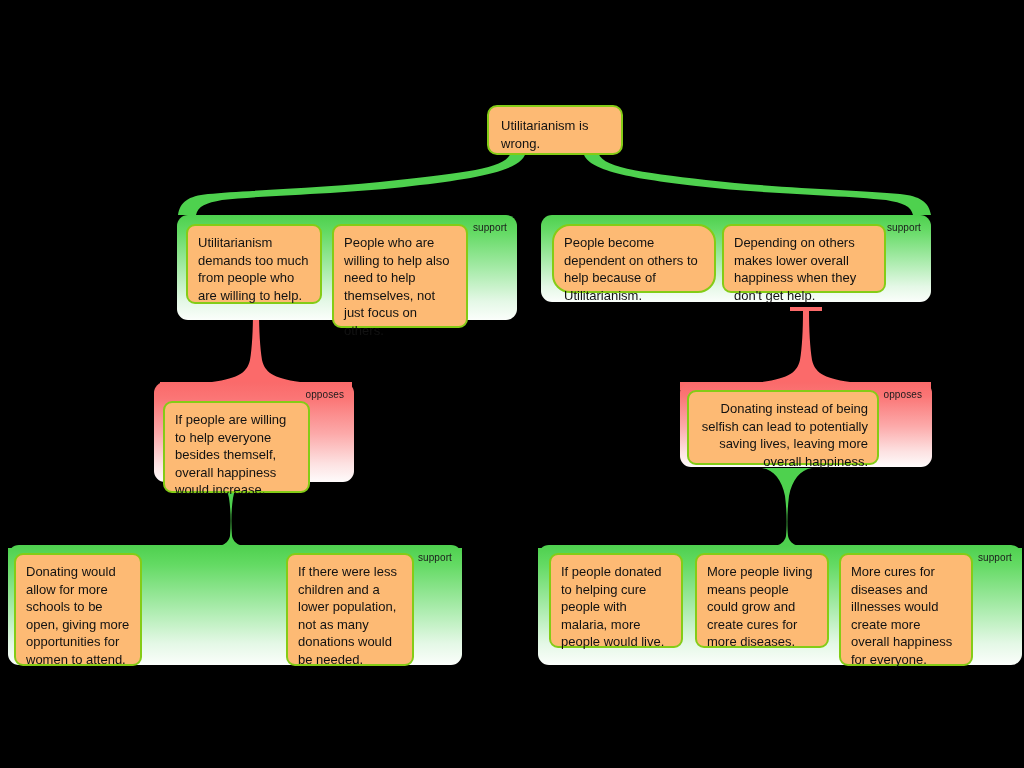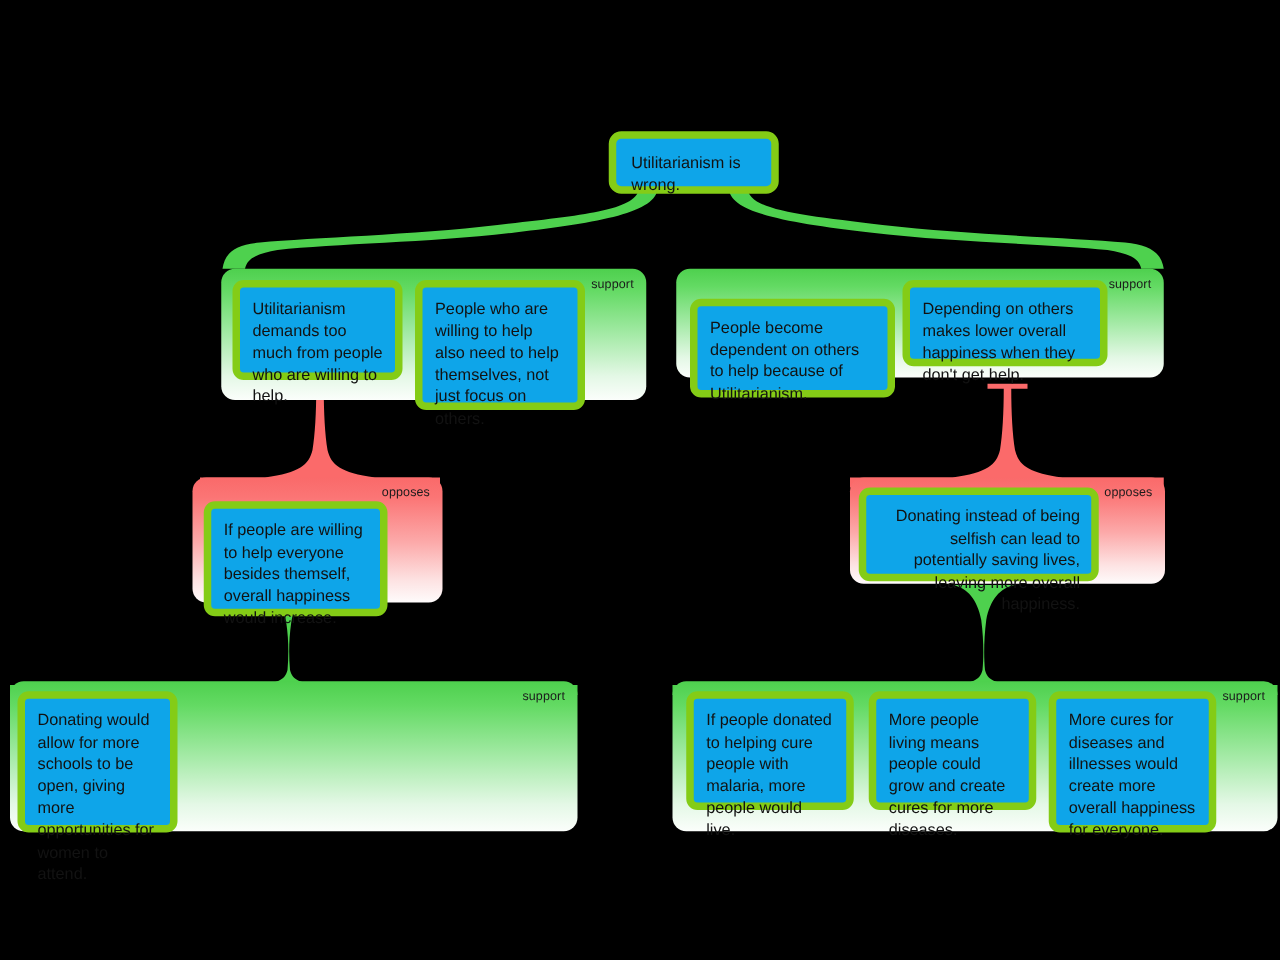--- a/index.html
+++ b/index.html
@@ -41,22 +41,22 @@
     right: 10px;
     font-size: 10px;
     color: #1b1b1b;
     white-space: nowrap;
     letter-spacing: 0.1px;
     text-align: center;
   }
   
   .card {
     position: absolute;
-    background: #0ea5e9;
-    border: 6px solid #84cc16;
+    background: #fdba74;
+    border: 2px solid #84cc16;
     border-radius: 9px;
     box-sizing: border-box;
     padding: 8px 9px 8px 10px;
     font-size: 13px;
     line-height: 17.6px;
     color: #121212;
   }
   .card.root {
     border-radius: 10px;
     padding: 10px 11px 9px 12px;
@@ -139,21 +139,21 @@
     <div class="card" style="left:9px; top:9px; width:136px; height:80px;">
       <span>Utilitarianism demands too much from people who are willing to help.</span>
     </div>
     <div class="card" style="left:155px; top:9px; width:136px; height:104px;">
       <span>People who are willing to help also need to help themselves, not just focus on others.</span>
     </div>
   </div>
 
   <div class="group support" style="left:541px; top:215px; width:390px; height:87px;">
     <span class="group-label">support</span>
-    <div class="card" style="left:11px; top:24px; width:164px; height:79px;">
+    <div class="card" style="left:11px; top:9px; width:164px; height:69px;border-radius:18px;">
       <span>People become dependent on others to help because of Utilitarianism.</span>
     </div>
     <div class="card" style="left:181px; top:9px; width:164px; height:69px;">
       <span>Depending on others makes lower overall happiness when they don't get help.</span>
     </div>
   </div>
 
   <div class="group opposes" style="left:154px; top:382px; width:200px; height:100px;">
     <span class="group-label">opposes</span>
     <div class="card" style="left:9px; top:8px; width:147px; height:92px;margin-top:11px;">
@@ -166,20 +166,23 @@
     <div class="card" style="left:7px; top:8px; width:192px; height:75px;text-align:right;">
       <span>Donating instead of being selfish can lead to potentially saving lives, leaving more overall happiness.</span>
     </div>
   </div>
 
   <div class="group support" style="left:8px; top:545px; width:454px; height:120px;">
     <span class="group-label">support</span>
     <div class="card" style="left:6px; top:8px; width:128px; height:113px;">
       <span>Donating would allow for more schools to be open, giving more opportunities for women to attend.</span>
     </div>
+    <div class="card" style="left:278px; top:8px; width:128px; height:113px;">
+      <span>If there were less children and a lower population, not as many donations would be needed.</span>
+    </div>
   </div>
 
   <div class="group support" style="left:538px; top:545px; width:484px; height:120px;">
     <span class="group-label">support</span>
     <div class="card" style="left:11px; top:8px; width:134px; height:95px;">
       <span>If people donated to helping cure people with malaria, more people would live.</span>
     </div>
     <div class="card" style="left:157px; top:8px; width:134px; height:95px;">
       <span>More people living means people could grow and create cures for more diseases.</span>
     </div>

